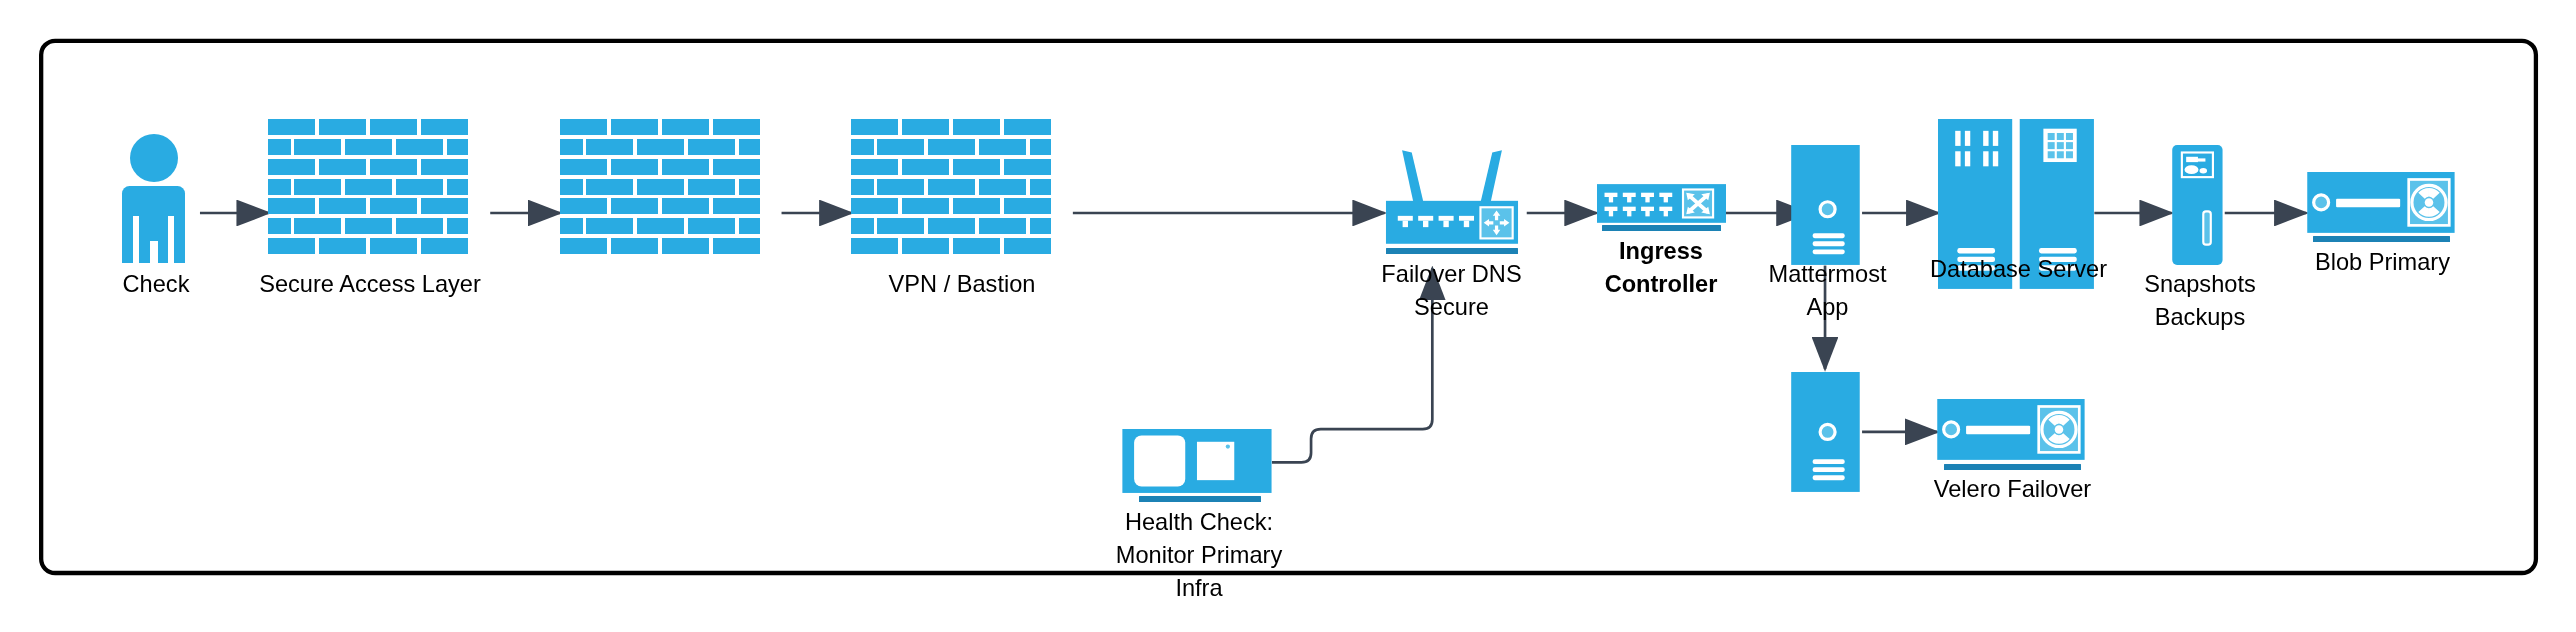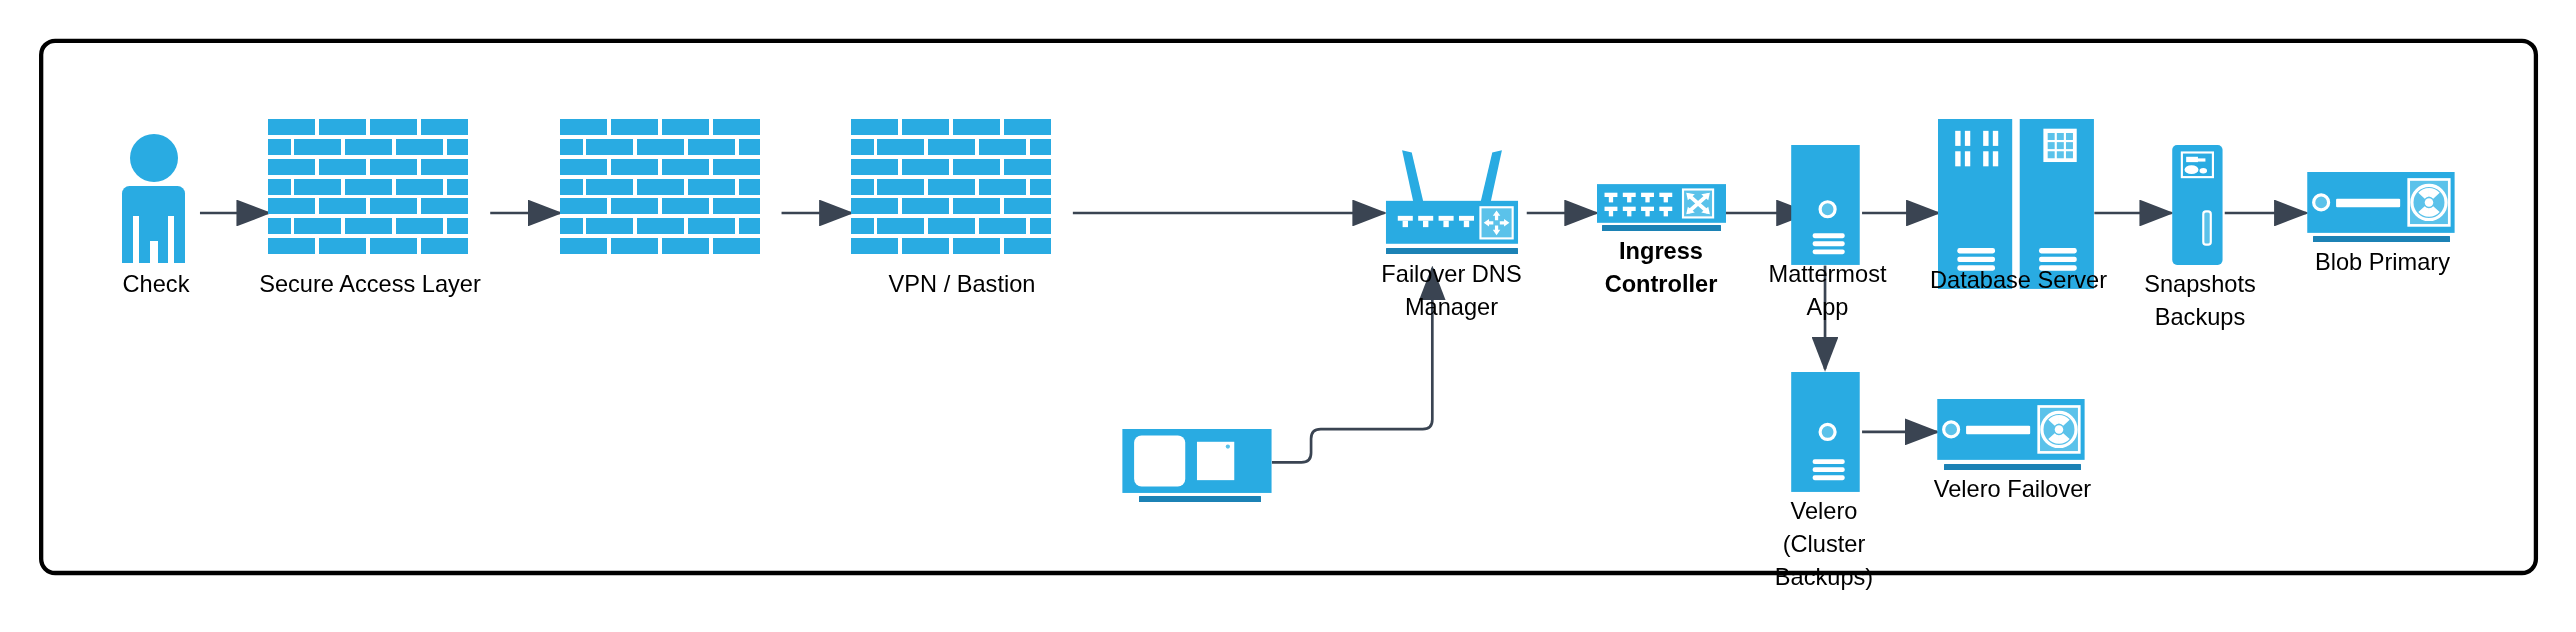--- a/index.html
+++ b/index.html
@@ -187,21 +187,21 @@
       <g fill="#ffffff">
         <path d="M228 122 L235 132 L231 132 L231 140 L225 140 L225 132 L221 132 Z"></path>
         <path d="M228 168 L235 158 L231 158 L231 150 L225 150 L225 158 L221 158 Z"></path>
         <path d="M204 145 L214 138 L214 142 L222 142 L222 148 L214 148 L214 152 Z"></path>
         <path d="M252 145 L242 138 L242 142 L234 142 L234 148 L242 148 L242 152 Z"></path>
       </g>
     </svg>
   </div>
   <div class="underbar" style="left:1386px;top:248px;width:132px;"></div>
   <div class="lbl" style="left:1336px;top:258px;width:231px;">Failover DNS
-Manager</div>
+Secure</div>
 
   <div class="node" style="left:1597px;top:184px;width:129px;height:40px;">
     <svg width="129" height="40" viewBox="0 0 240 74">
       <rect x="0" y="0" width="240" height="72" fill="#29ABE2"></rect>
       <g fill="#ffffff">
         <rect x="14" y="16" width="24" height="8"></rect>
           <rect x="22" y="24" width="8" height="10"></rect>
         <rect x="48" y="16" width="24" height="8"></rect>
           <rect x="56" y="24" width="8" height="10"></rect>
         <rect x="82" y="16" width="24" height="8"></rect>
@@ -277,21 +277,21 @@
       <g fill="#ffffff">
         <rect x="36" y="240" width="70" height="10" rx="4"></rect>
         <rect x="36" y="256" width="70" height="10" rx="4"></rect>
         <rect x="36" y="272" width="70" height="10" rx="4"></rect>
         <rect x="188" y="240" width="70" height="10" rx="4"></rect>
         <rect x="188" y="256" width="70" height="10" rx="4"></rect>
         <rect x="188" y="272" width="70" height="10" rx="4"></rect>
       </g>
     </svg>
   </div>
-  <div class="lbl" style="left:1911px;top:264px;width:215px;text-align:center;">Database Server</div>
+  <div class="lbl" style="left:1911px;top:253px;width:215px;text-align:center;">Database Server</div>
 
   <div class="node" style="left:2172px;top:145px;width:54px;height:121px;">
     <svg width="54" height="121" viewBox="0 0 100 226">
       <rect x="0" y="0" width="94" height="224" rx="9" fill="#29ABE2"></rect>
       <rect x="16" y="12" width="62" height="50" fill="#ffffff"></rect>
       <g fill="#ffffff">
         <rect x="20" y="16" width="54" height="42" fill="#29ABE2"></rect>
       </g>
       <g fill="#ffffff">
         <rect x="26" y="22" width="22" height="10"></rect>
@@ -324,35 +324,35 @@
 
   <div class="node" style="left:1122px;top:429px;width:151px;height:65px;">
     <svg width="151" height="65" viewBox="0 0 282 122">
       <rect x="0" y="0" width="280" height="120" fill="#29ABE2"></rect>
       <rect x="22" y="12" width="96" height="96" rx="14" fill="#ffffff"></rect>
       <rect x="140" y="24" width="70" height="72" fill="#ffffff"></rect>
       <circle cx="198" cy="33" r="4" fill="#5BC2EA"></circle>
     </svg>
   </div>
   <div class="underbar" style="left:1139px;top:496px;width:122px;"></div>
+  <div class="lbl" style="left:1073px;top:506px;width:252px;">Health Check:
+Monitor Primary
+Infra</div>
 
   <div class="node" style="left:1791px;top:372px;width:70px;height:121px;">
     <svg width="70" height="121" viewBox="0 0 130 226">
       <rect x="0" y="0" width="128" height="224" fill="#29ABE2"></rect>
       <circle cx="68" cy="112" r="14" fill="#5BC2EA" stroke="#ffffff" stroke-width="6"></circle>
       <g fill="#ffffff">
         <rect x="40" y="163" width="60" height="9" rx="4"></rect>
         <rect x="40" y="178" width="60" height="9" rx="4"></rect>
         <rect x="40" y="193" width="60" height="9" rx="4"></rect>
       </g>
     </svg>
   </div>
-  <div class="lbl" style="left:1733px;top:495px;width:182px;">Velero
-(Cluster
-Backups)</div>
 
   <div class="node" style="left:1937px;top:399px;width:150px;height:63px;">
     <svg width="150" height="63" viewBox="0 0 280 118">
       <rect x="0" y="0" width="276" height="114" fill="#29ABE2"></rect>
       <circle cx="26" cy="57" r="14" fill="#5BC2EA" stroke="#ffffff" stroke-width="6"></circle>
       <rect x="54" y="50" width="120" height="16" rx="2" fill="#ffffff"></rect>
       <rect x="190" y="14" width="76" height="86" fill="#5BC2EA" stroke="#ffffff" stroke-width="5"></rect>
       <circle cx="228" cy="57" r="32" fill="none" stroke="#ffffff" stroke-width="6"></circle>
       <path d="M228 30 A27 27 0 0 1 248 39 L236 50 A14 14 0 0 0 228 46 Z" fill="#ffffff"></path>
       <path d="M228 84 A27 27 0 0 1 208 75 L220 64 A14 14 0 0 0 228 68 Z" fill="#ffffff"></path>

